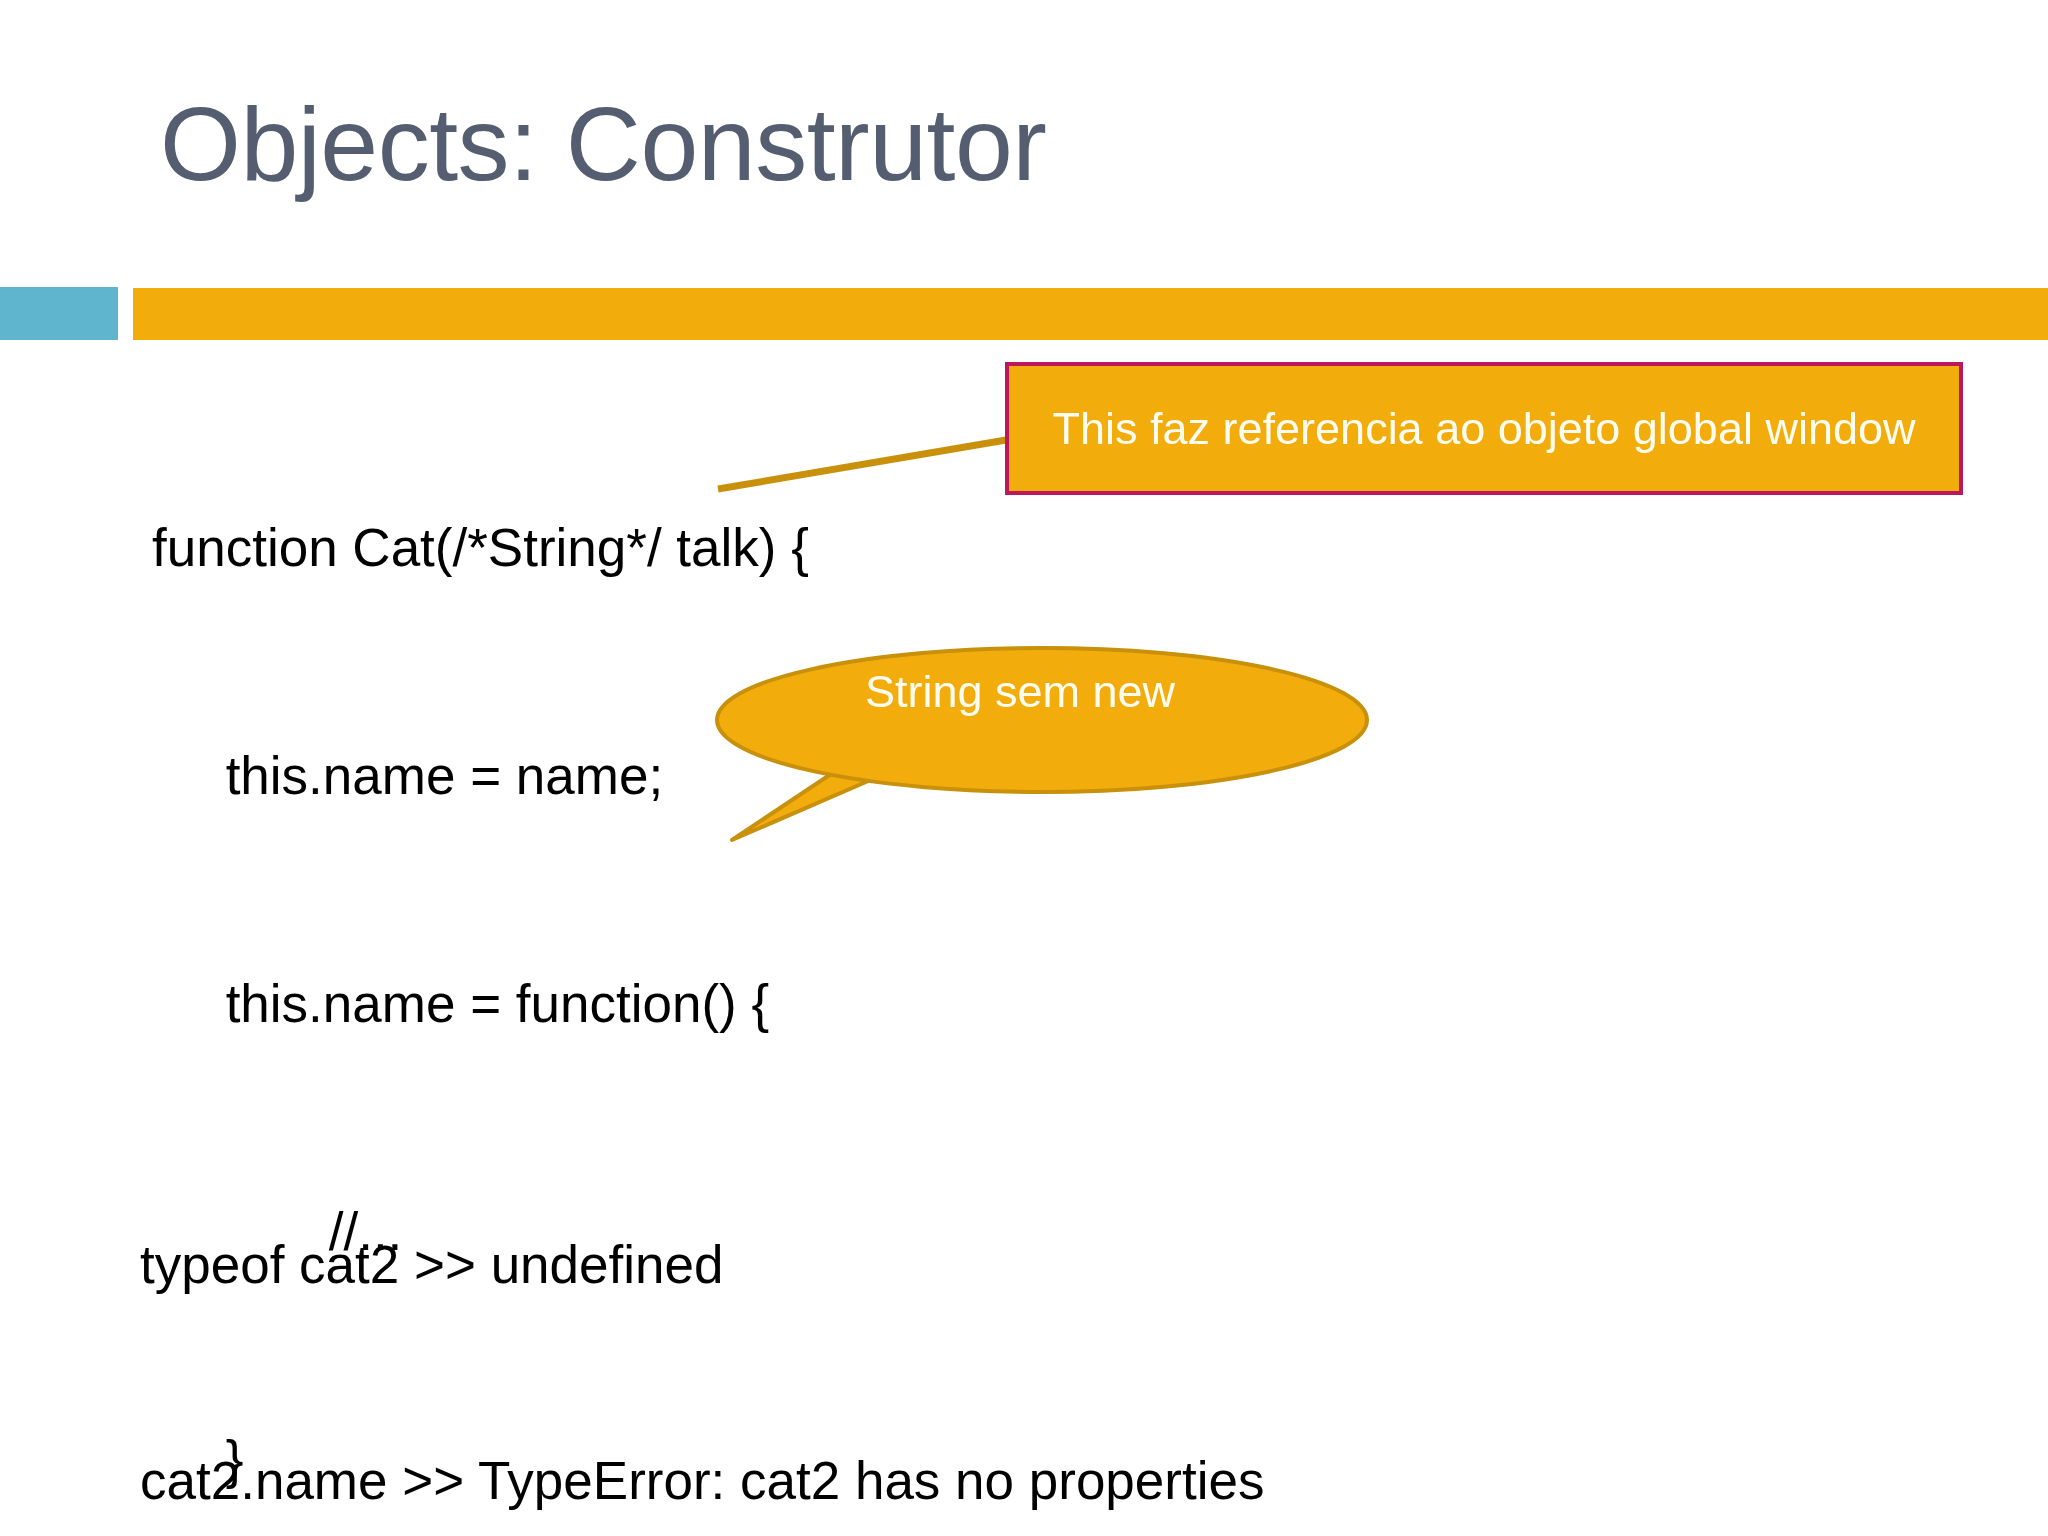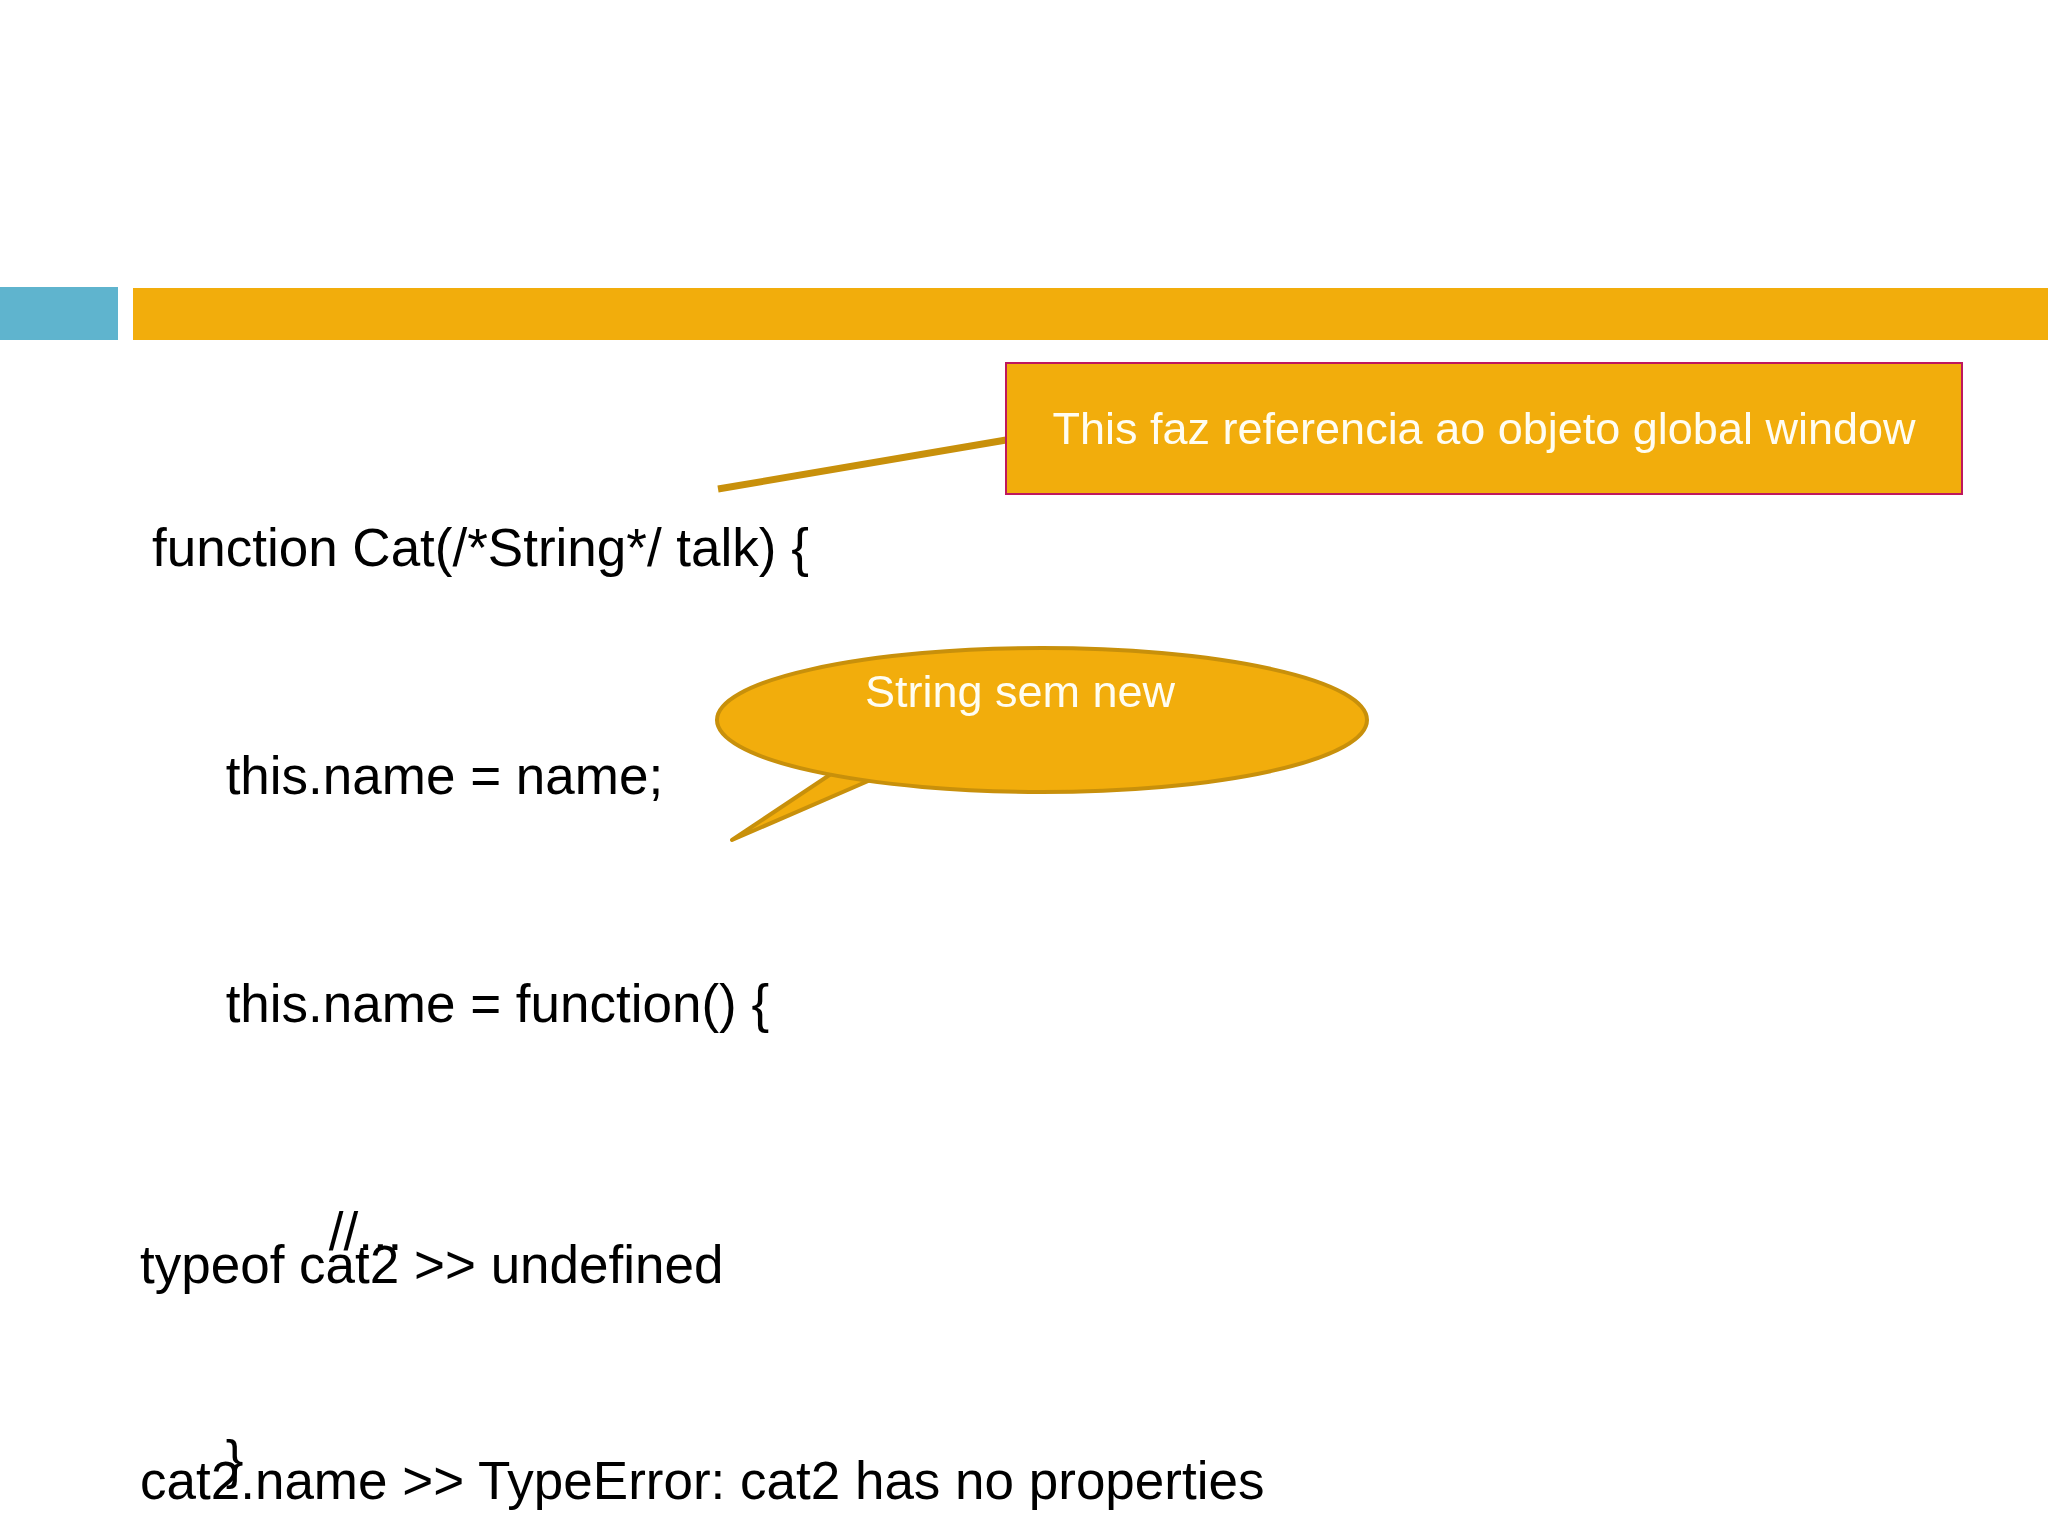--- a/index.html
+++ b/index.html
@@ -83,21 +83,21 @@
   .output-line { display: block; white-space: pre; }
 
   
   .callout-rect {
     position: absolute;
     left: 1005px;
     top: 362px;
     width: 958px;
     height: 133px;
     background: #F2AD0C;
-    border: 2px solid #be185d;
+    border: 4px solid #be185d;
     box-sizing: border-box;
     display: flex;
     align-items: center;
     justify-content: center;
     text-align: center;
     padding: 0 26px;
   }
   .callout-rect-text {
     font-size: 45px;
     line-height: 62px;
@@ -133,20 +133,21 @@
     line-height: 64px;
     color: #FFFDF2;
     pointer-events: none;
   }
 </style>
 </head>
 <body>
 
 <div id="slide">
 
+  <div class="slide-title">Objects: Construtor</div>
 
   <div class="divider-blue"></div>
   <div class="divider-orange"></div>
 
   <div class="code-block">
     <span class="code-line">function Cat(/*String*/ talk) {</span>
     <span class="code-line">     this.name = name;</span>
     <span class="code-line">     this.name = function() {</span>
     <span class="code-line">            //...</span>
     <span class="code-line">     }</span>

